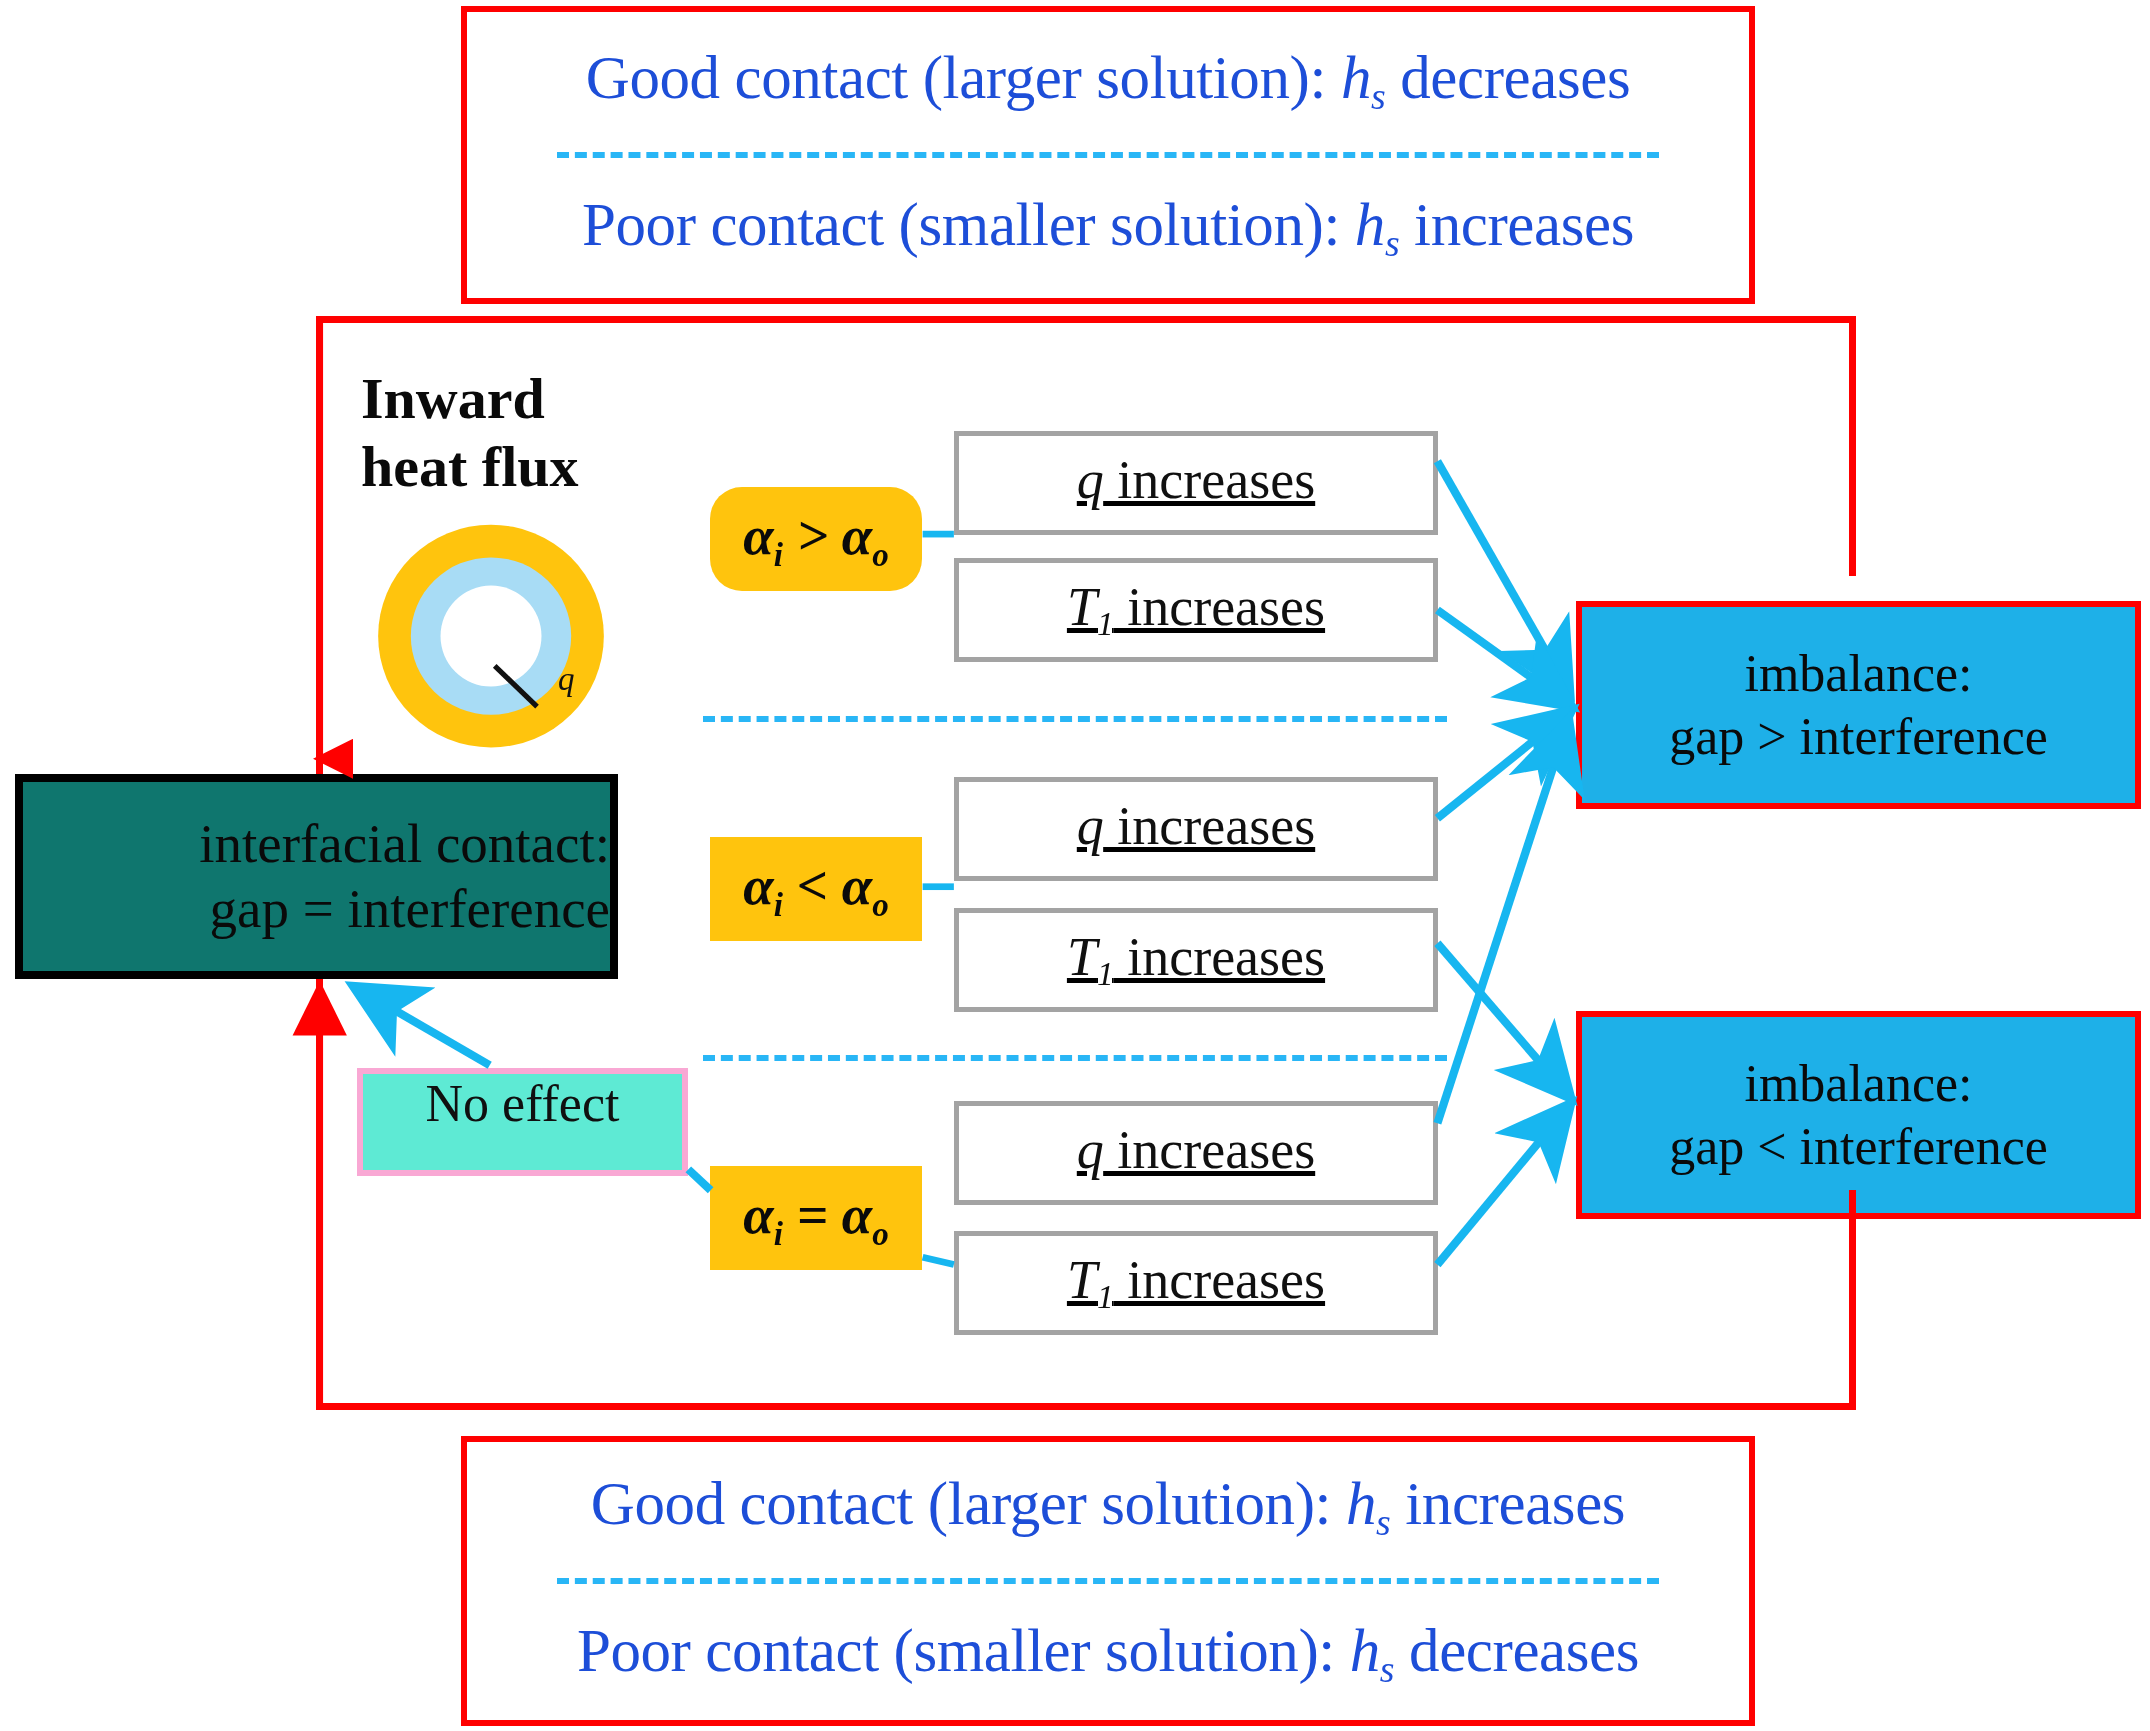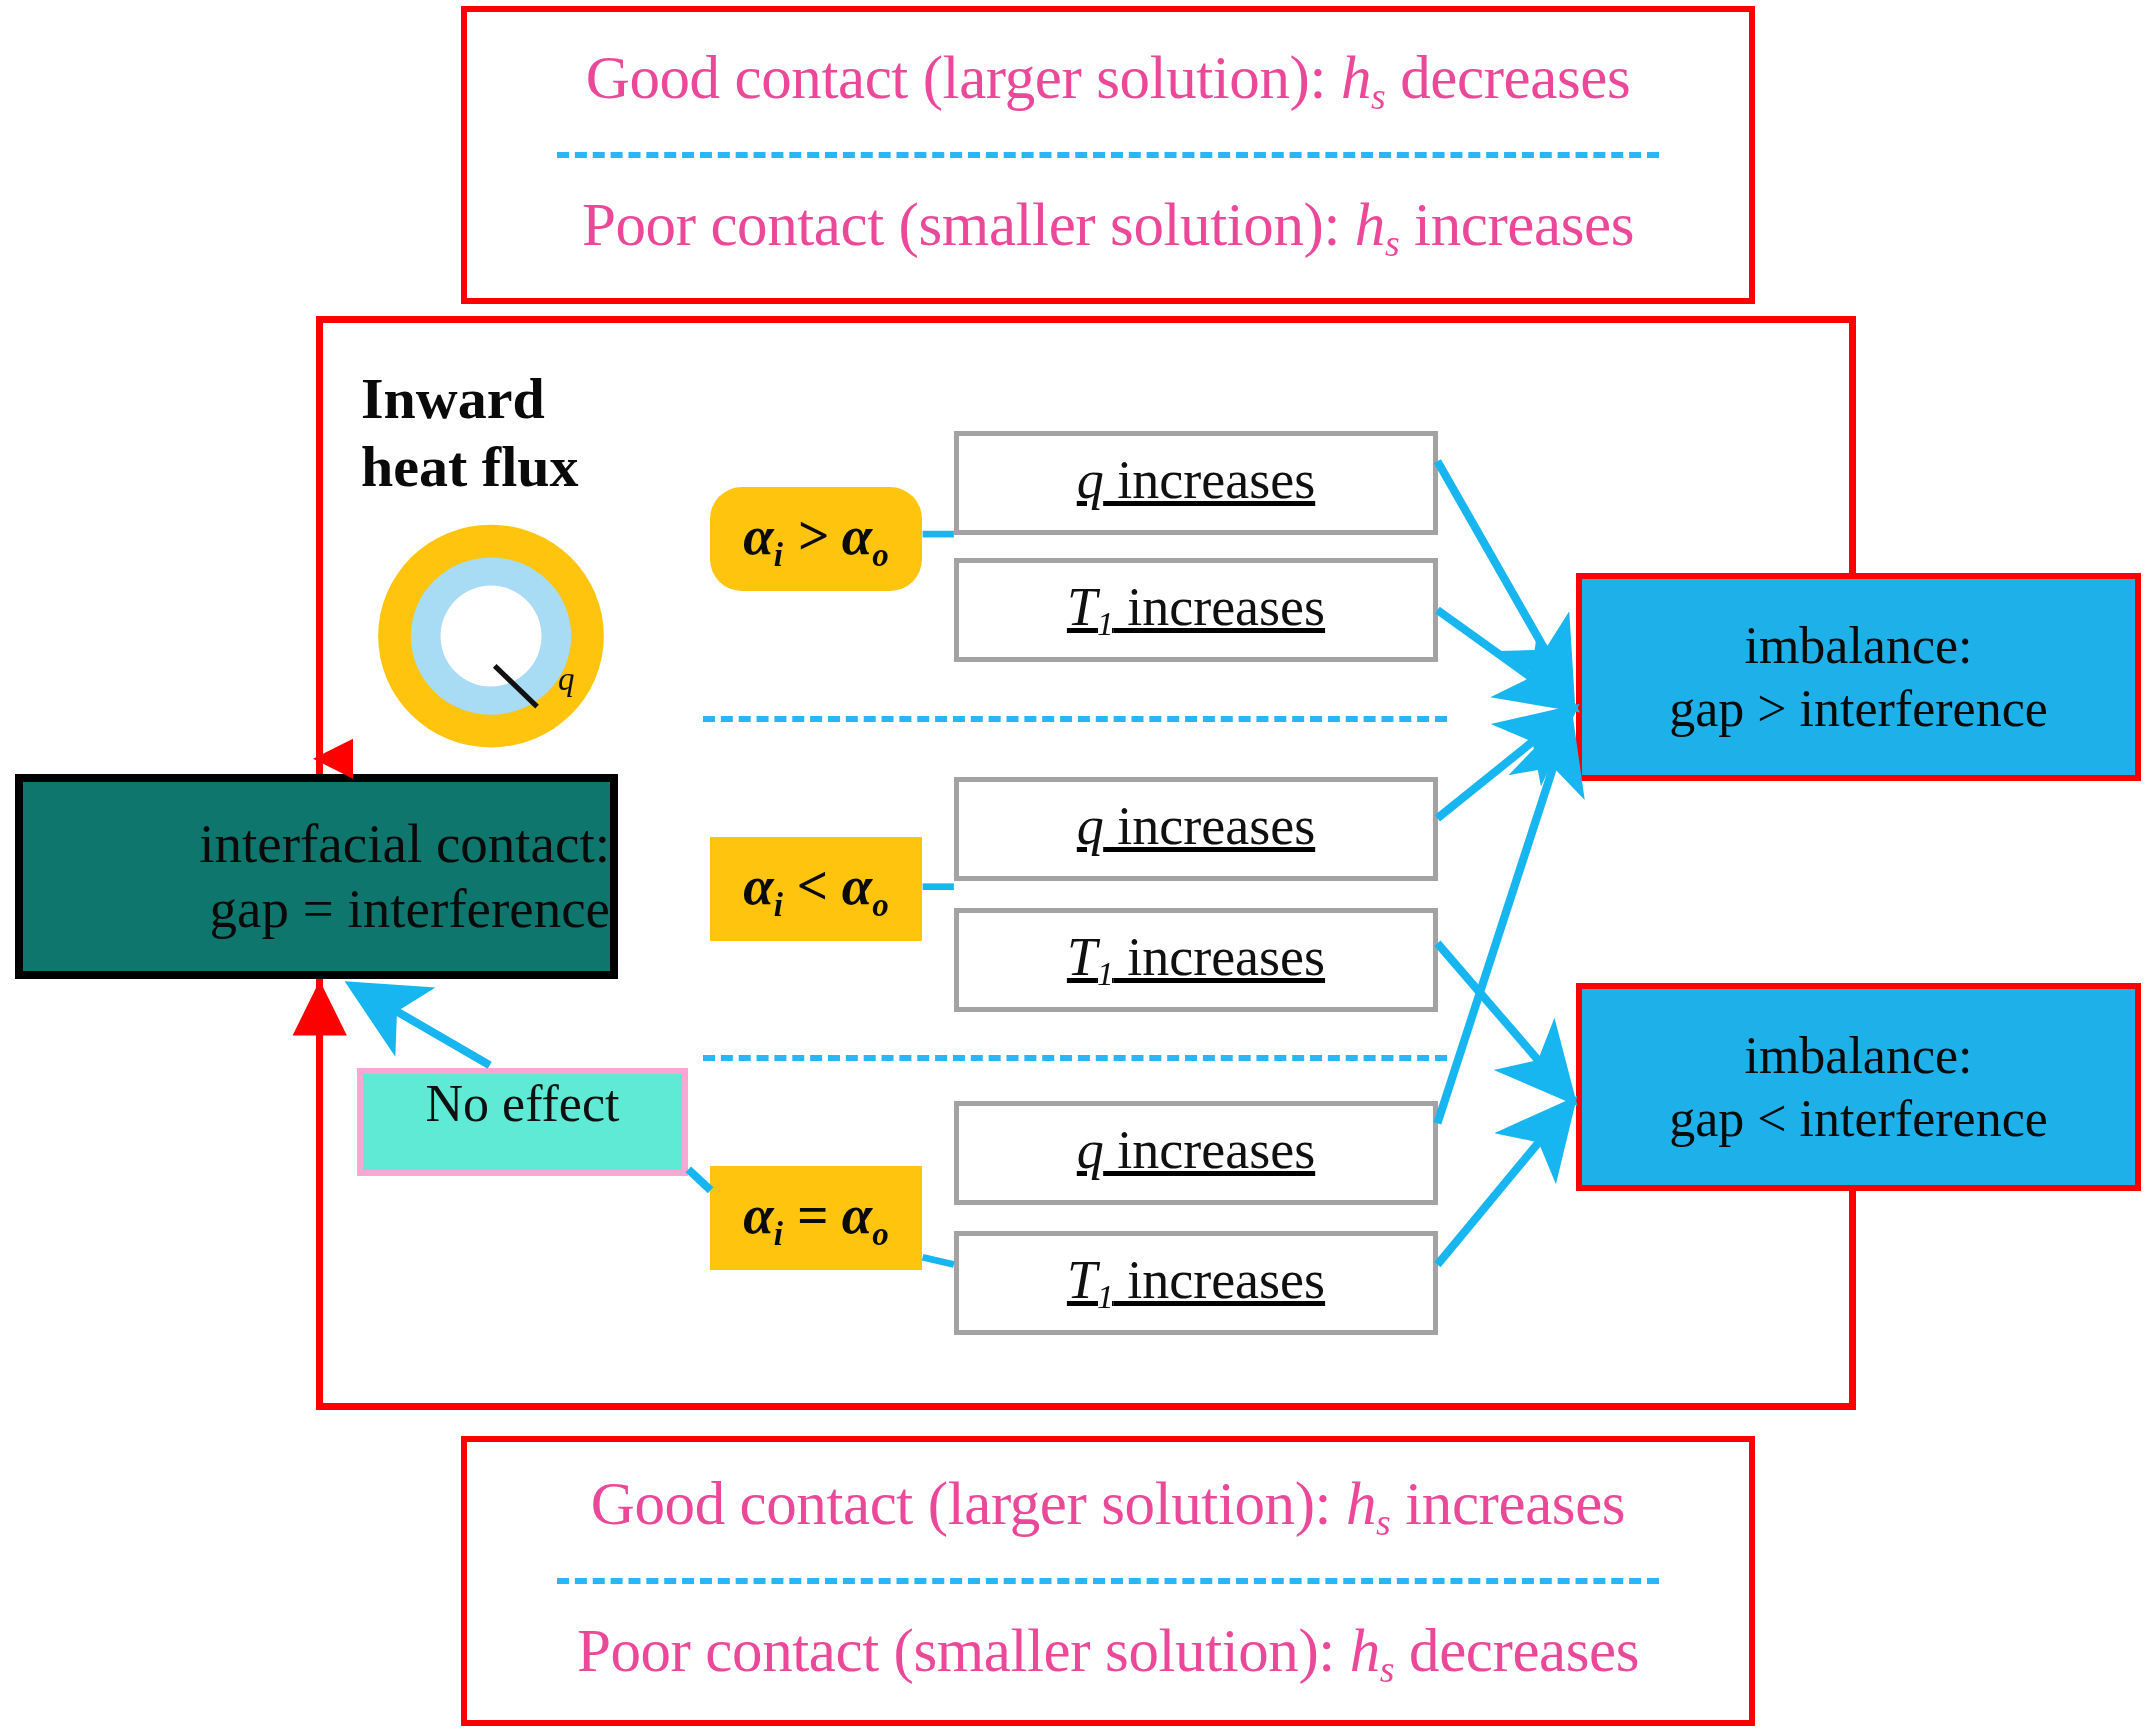--- a/index.html
+++ b/index.html
@@ -15,21 +15,21 @@
 
   
   .panel{
     border:6.7px solid #ff0000;
     background:#ffffff;
     display:flex;flex-direction:column;
     align-items:center;justify-content:center;
   }
   .panel-line{
     font-size:61px;
-    color:#ec4899;
+    color:#1d4ed8;
     white-space:nowrap;
     letter-spacing:-0.4px;
     line-height:1;
   }
   .panel-sep{
     width:86%;
     height:0;
     border-top:6.7px dashed #29b6f6;
     margin:36px 0;
   }
@@ -46,21 +46,21 @@
     display:flex;flex-direction:column;
     align-items:flex-end;justify-content:center;
   }
   .box-black .t{font-size:55px;color:#0a0a0a;white-space:nowrap;line-height:1.18;}
 
   
   .box-red-fill{
     border:6.7px solid #ff0000;
     background:#1eb0e8;
     display:flex;flex-direction:column;
-    align-items:center;justify-content:center;
+    align-items:center;justify-content:center;margin-top:28px;
   }
   .box-red-fill .t{font-size:52px;color:#0a0a0a;white-space:nowrap;line-height:1.22;}
 
   
   .box-cyan{
     border:5px solid #a3a3a3;
     background:#ffffff;
     display:flex;align-items:center;justify-content:center;text-decoration:underline;
   }
   .box-cyan .t{font-size:54px;color:#101010;white-space:nowrap;}

